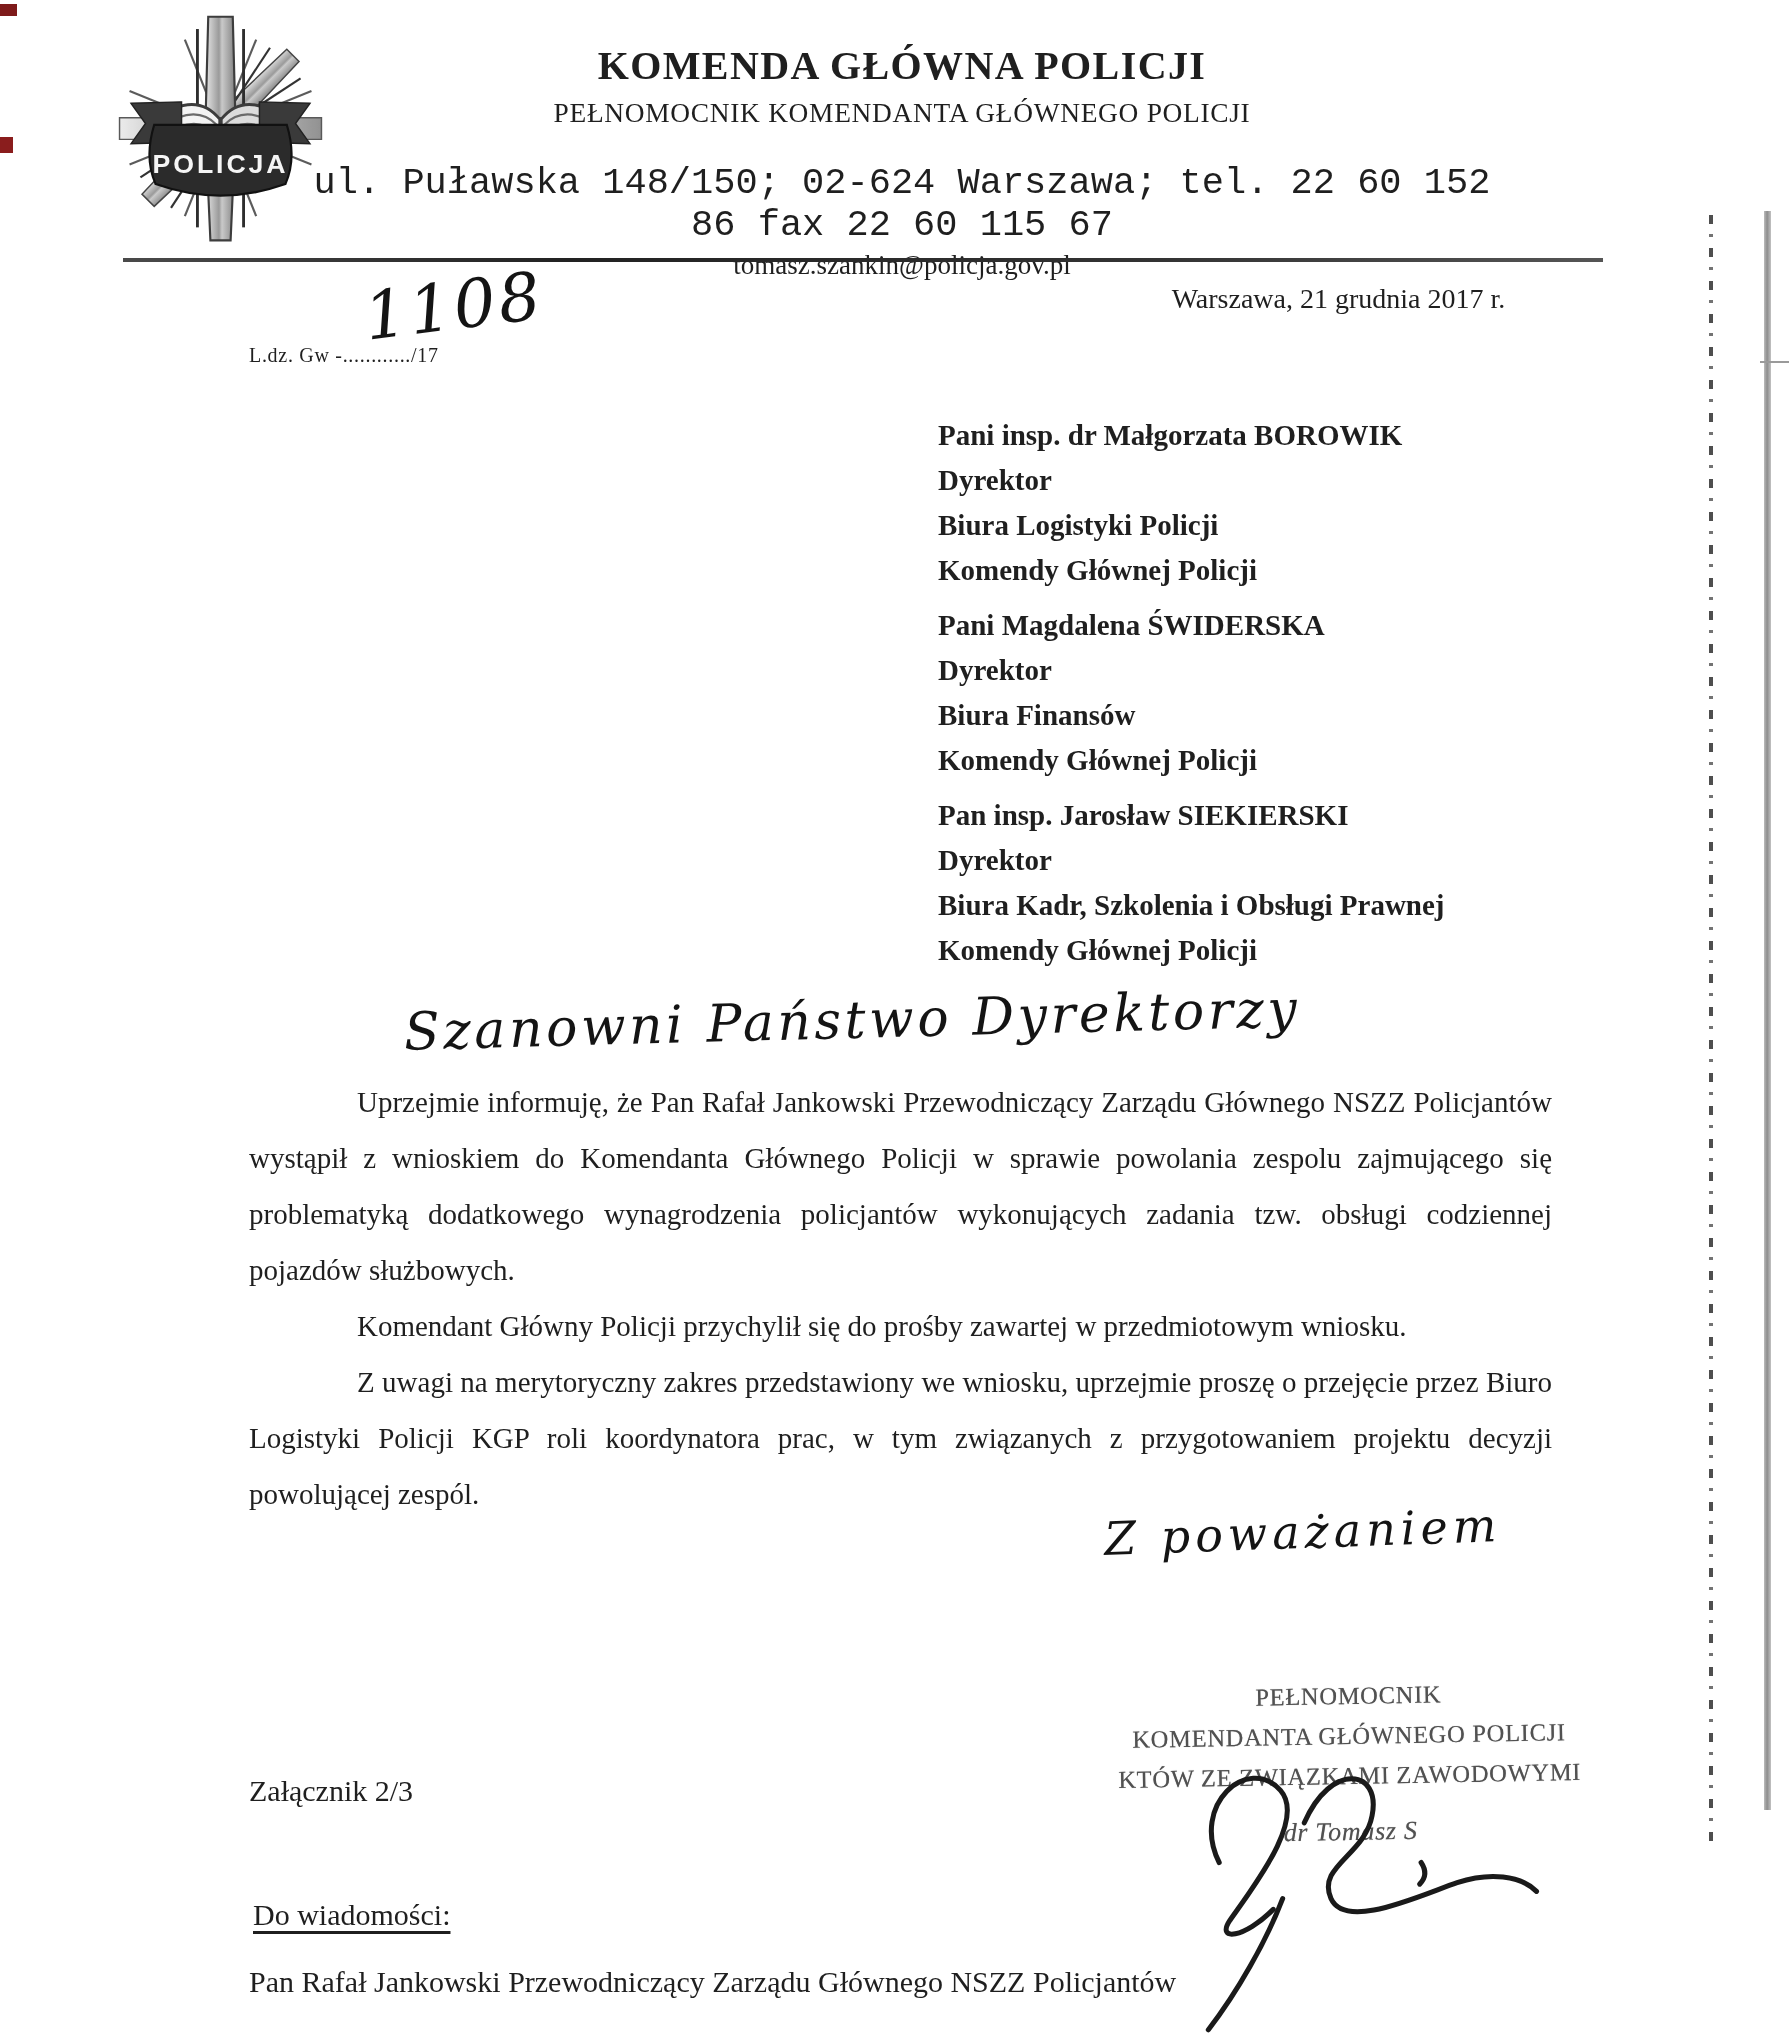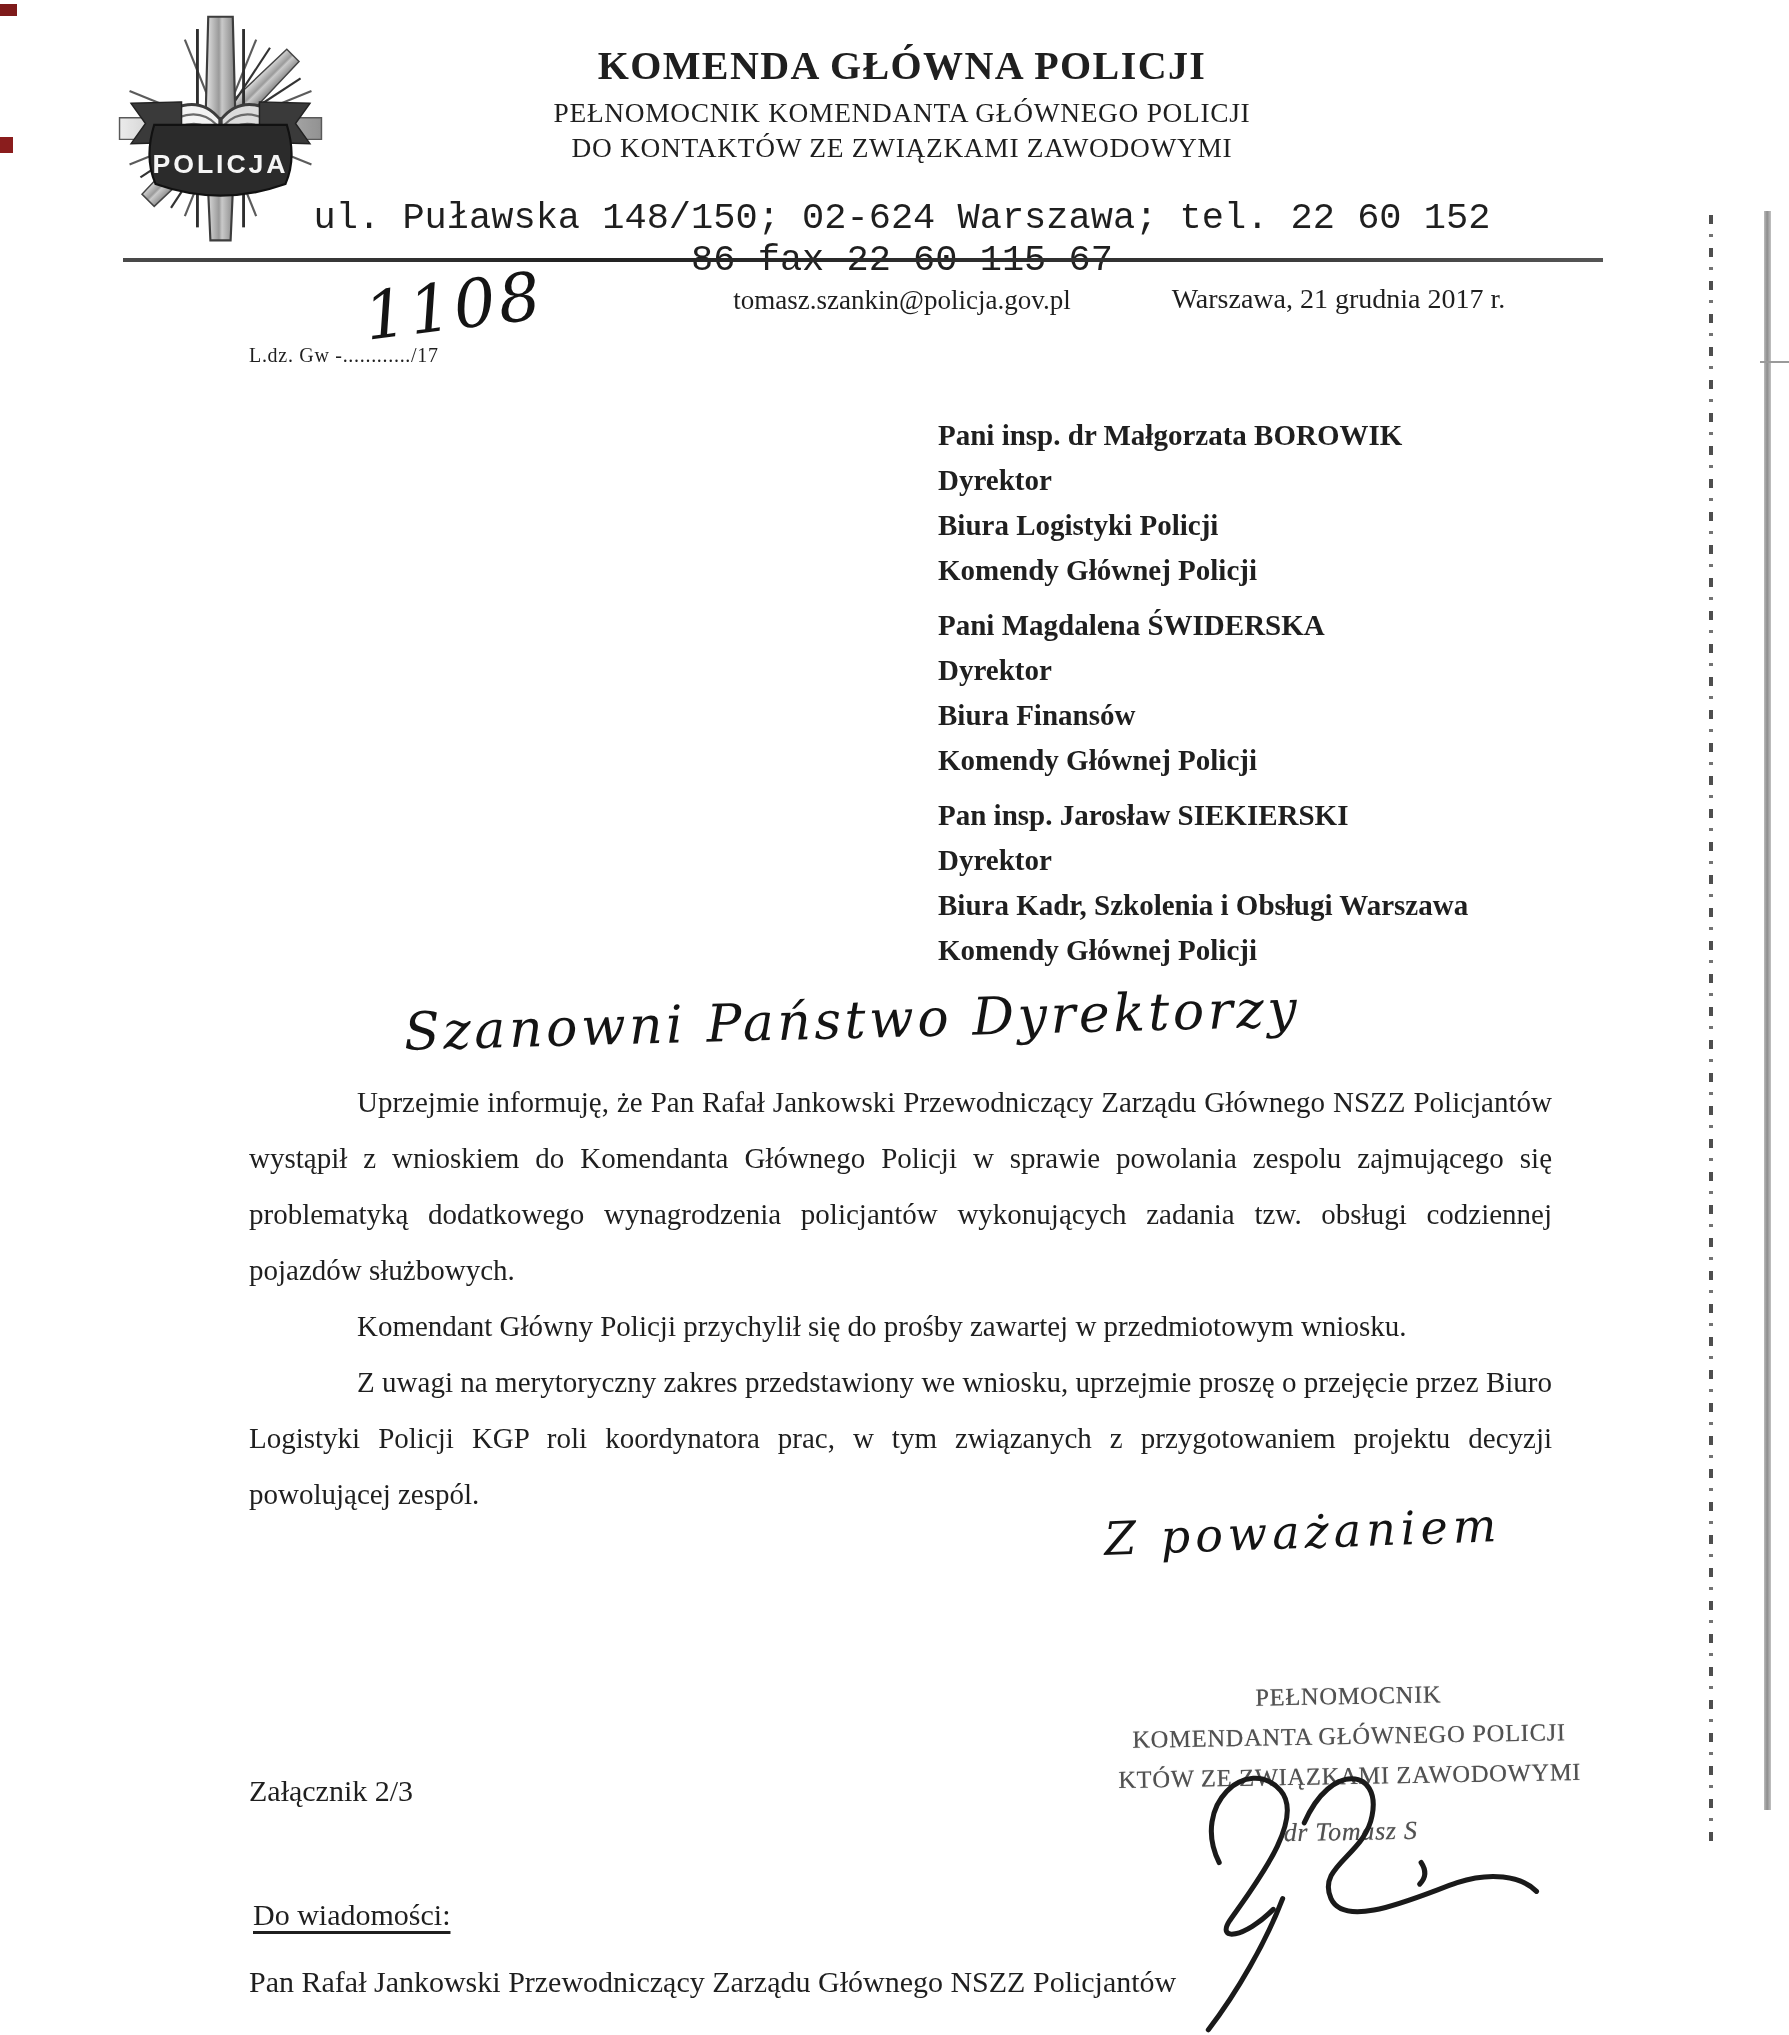--- a/index.html
+++ b/index.html
@@ -130,21 +130,20 @@
       <polygon points="274,128 204,126 204,182 274,184 254,156" fill="#3a3a3a" stroke="#222" stroke-width="2"></polygon>
 
       <path d="M58 158 L242 158 Q256 204 240 240 Q150 272 60 240 Q44 204 58 158 Z" fill="#2b2b2b" stroke="#111" stroke-width="3"></path>
       <text x="150" y="224" text-anchor="middle" font-family="Liberation Sans, sans-serif" font-size="37" font-weight="bold" letter-spacing="4" fill="#f5f5f5">POLICJA</text>
     </svg>
   </div>
 
   <div class="abs header-block">
     <div class="org-name">KOMENDA GŁÓWNA POLICJI</div>
     <div class="unit-line">PEŁNOMOCNIK KOMENDANTA GŁÓWNEGO POLICJI</div>
-    <div class="unit-line2">DO KONTAKTÓW ZE ZWIĄZKAMI ZAWODOWYMI</div>
     <div class="addr-line">ul. Puławska 148/150; 02-624 Warszawa; tel. 22 60 152 86 fax 22 60 115 67</div>
     <div class="email-line">tomasz.szankin@policja.gov.pl</div>
   </div>
   <div class="abs rule"></div>
 
   <div class="abs date-line">Warszawa, 21 grudnia 2017 r.</div>
   <div class="abs ref-line"><span>L.dz. Gw -</span><span>............</span><span>/17</span></div>
   <div class="abs ref-number handwriting">1108</div>
 
   <div class="abs recipients">
@@ -156,21 +155,21 @@
     </div>
     <div class="recipient">
       <div>Pani Magdalena ŚWIDERSKA</div>
       <div>Dyrektor</div>
       <div>Biura Finansów</div>
       <div>Komendy Głównej Policji</div>
     </div>
     <div class="recipient">
       <div>Pan insp. Jarosław SIEKIERSKI</div>
       <div>Dyrektor</div>
-      <div>Biura Kadr, Szkolenia i Obsługi Warszawa</div>
+      <div>Biura Kadr, Szkolenia i Obsługi Prawnej</div>
       <div>Komendy Głównej Policji</div>
     </div>
   </div>
 
   <div class="abs salutation handwriting">Szanowni Państwo Dyrektorzy</div>
 
   <div class="abs body-text">
     <p>Uprzejmie informuję, że Pan Rafał Jankowski Przewodniczący Zarządu Głównego NSZZ Policjantów wystąpił z wnioskiem do Komendanta Głównego Policji w sprawie powolania zespolu zajmującego się problematyką dodatkowego wynagrodzenia policjantów wykonujących zadania tzw. obsługi codziennej pojazdów służbowych.</p>
     <p>Komendant Główny Policji przychylił się do prośby zawartej w przedmiotowym wniosku.</p>
     <p>Z uwagi na merytoryczny zakres przedstawiony we wniosku, uprzejmie proszę o przejęcie przez Biuro Logistyki Policji KGP roli koordynatora prac, w tym związanych z przygotowaniem projektu decyzji powolującej zespól.</p>

